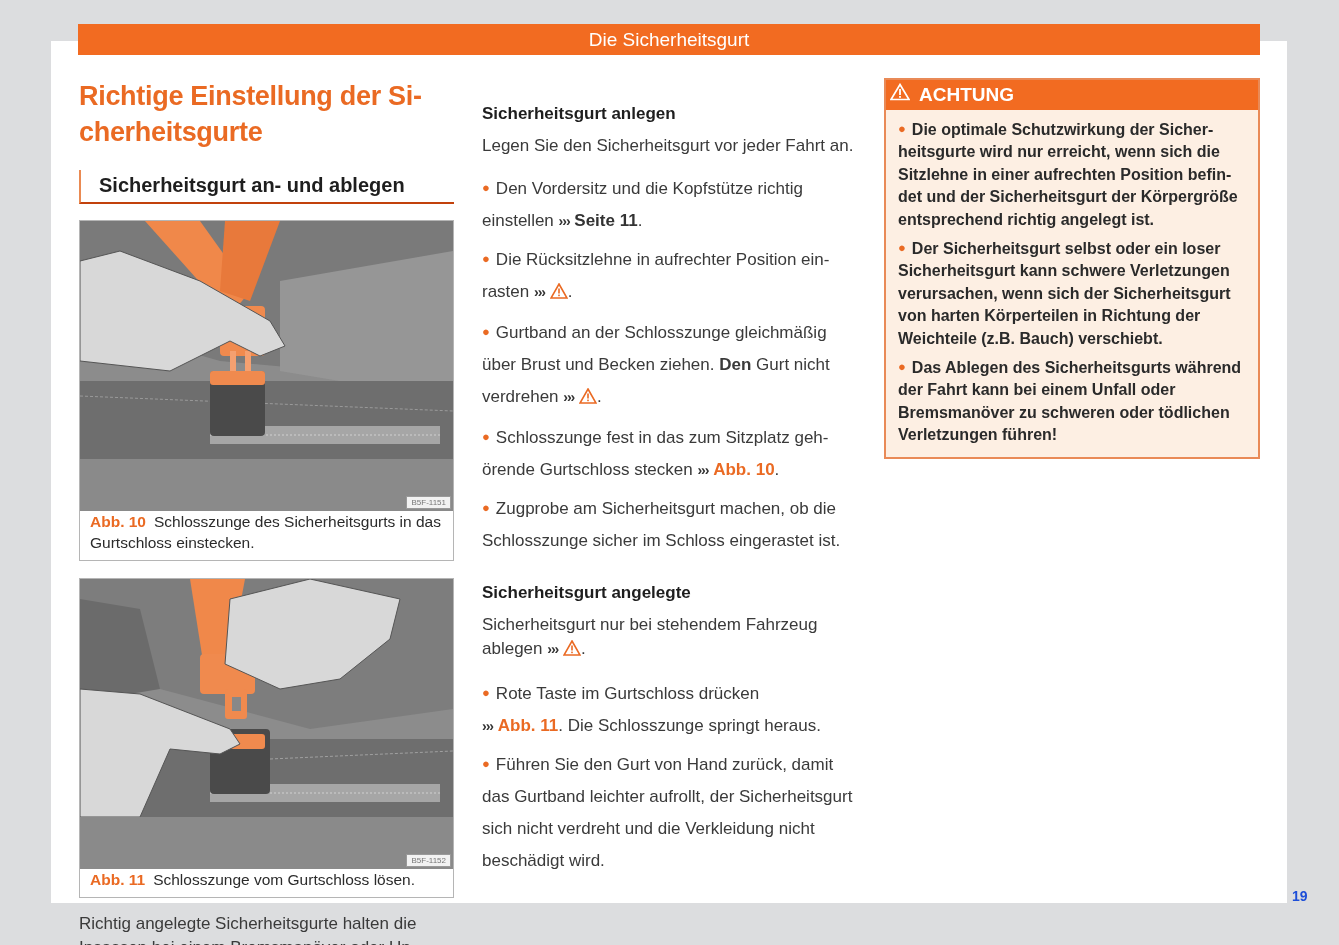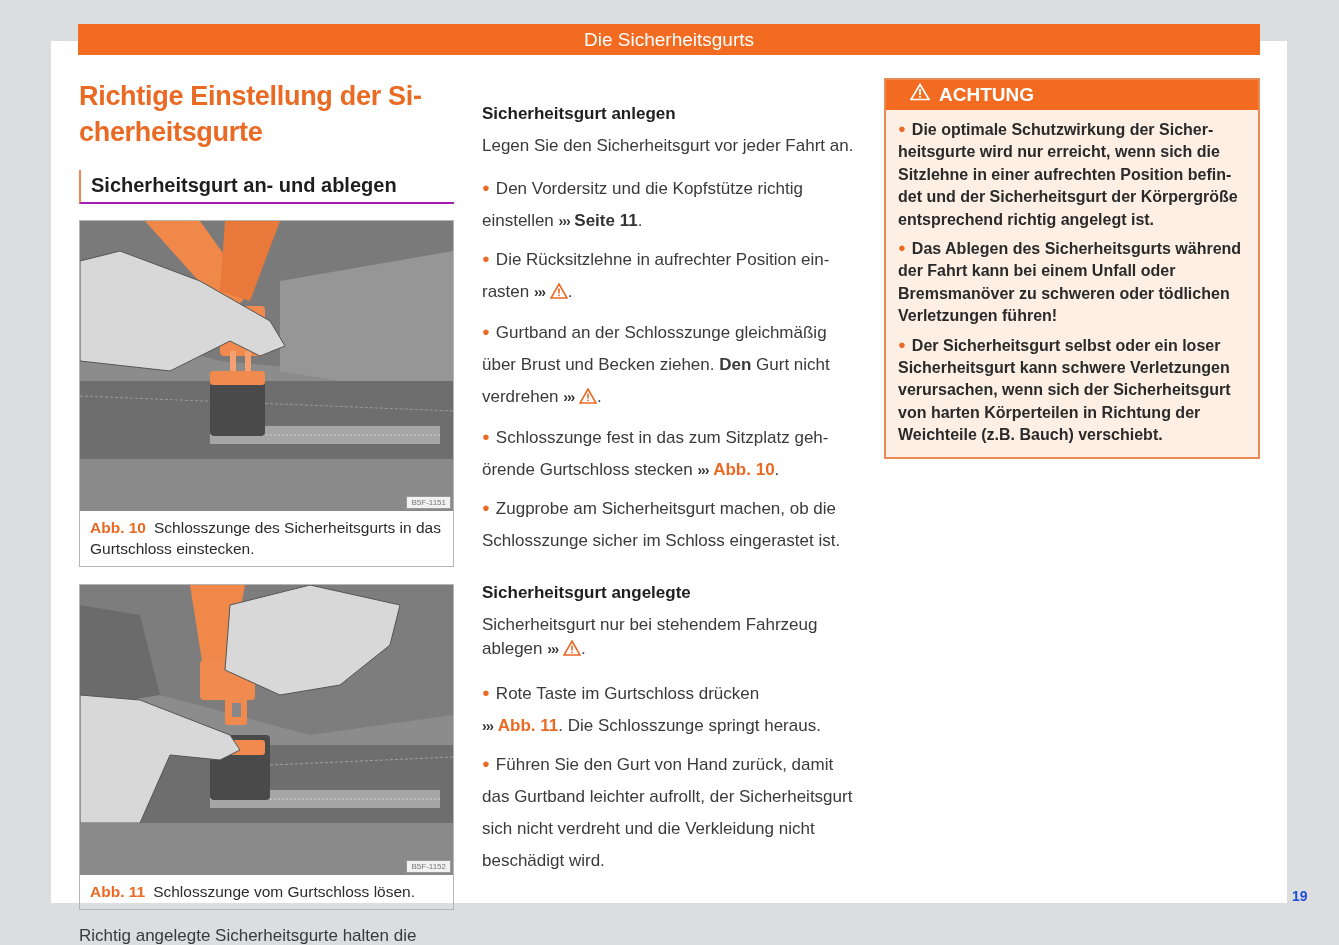--- a/index.html
+++ b/index.html
@@ -13,59 +13,59 @@
     color: #fff; font-size: 19px; text-align: center; line-height: 31px;
   }
   .page-number { position: absolute; left: 1292px; top: 888px; font-size: 14px; font-weight: bold; color: #1d4ed8; }
 
   .col1 { position: absolute; left: 79px; top: 78px; width: 375px; }
   .col2 { position: absolute; left: 482px; top: 78px; width: 378px; }
   .col3 { position: absolute; left: 884px; top: 78px; width: 376px; }
 
   .main-title { color: #ea6a23; font-size: 27px; font-weight: bold; line-height: 36px; margin: 0; letter-spacing: -0.3px; }
   .section-title {
-    margin-top: 20px; border-left: 2px solid #ea8a52; border-bottom: 2px solid #a21caf;
-    font-size: 20px; font-weight: bold; color: #1e1e1e; padding: 2px 0 4px 10px; line-height: 26px;
+    margin-top: 20px; border-left: 2px solid #ea8a52; border-bottom: 2px solid #c2410c;
+    font-size: 20px; font-weight: bold; color: #1e1e1e; padding: 2px 0 4px 18px; line-height: 26px;
   }
 
   .figure { border: 1px solid #b5b5b5; margin-top: 16px; width: 373px; }
   .figure + .figure { margin-top: 17px; }
   .fig-img { position: relative; width: 373px; height: 290px; background: #8a8a8a; overflow: hidden; }
   .fig-img svg { display: block; }
   .fig-code {
     position: absolute; right: 2px; bottom: 2px; background: #f2f2f2; color: #777; font-size: 8px;
     padding: 1px 4px; border: 1px solid #999;
   }
-  .fig-caption { padding: 6px 10px 7px 10px; font-size: 15.5px; line-height: 21px; color: #2b2b2b; }
+  .fig-caption { padding: 0 10px 7px 10px; font-size: 15.5px; line-height: 21px; color: #2b2b2b; }
   .fig-label { color: #ea6a23; font-weight: bold; margin-right: 8px; }
 
   .body-text { font-size: 17px; line-height: 24px; color: #3a3a3a; margin: 0; }
   .col1 .body-text { margin-top: 14px; }
   .subhead { font-size: 17px; font-weight: bold; color: #1e1e1e; margin: 24px 0 8px 0; line-height: 24px; }
   .list { margin: 14px 0 0 0; padding: 0; list-style: none; }
   .list li { font-size: 17px; line-height: 32px; margin-bottom: 6px; color: #3a3a3a; }
   .bullet { color: #ea6a23; font-size: 13px; margin-right: 6px; vertical-align: 2px; }
   .arrows { font-weight: bold; color: #333; letter-spacing: -1px; font-size: 14px; }
   .ref { color: #ea6a23; font-weight: bold; }
   .ref-dark { font-weight: bold; color: #333; }
   .warn-inline { display: inline-block; vertical-align: -2px; }
 
   .warning-box { border: 2px solid #e98a57; background: #fdefe3; }
   .warning-head {
     background: #f26b21; color: #fff; font-weight: bold; font-size: 19px; height: 30px; line-height: 30px;
-    padding-left: 24px; display: flex; align-items: center; gap: 9px;
+    padding-left: 4px; display: flex; align-items: center; gap: 9px;
   }
   .warning-body { padding: 8px 10px 4px 12px; }
   .warning-body p { margin: 0 0 6px 0; font-size: 16px; line-height: 22.4px; font-weight: bold; color: #2a2a2a; }
 </style>
 </head>
 <body>
 
 <div class="page"></div>
-<div class="header-bar">Die Sicherheitsgurts</div>
+<div class="header-bar">Die Sicherheitsgurt</div>
 
 <div class="col1">
   <h1 class="main-title">
     <span>Richtige Einstellung der Si-</span><br>
     <span>cherheitsgurte</span>
   </h1>
   <div class="section-title">Sicherheitsgurt an- und ablegen</div>
 
   <div class="figure">
     <div class="fig-img">
@@ -191,19 +191,19 @@
     <div class="warning-head">
       <span><svg width="20" height="18" viewBox="0 0 20 18">
             <path d="M10 1.5 L19 16.5 L1 16.5 Z" fill="none" stroke="#ffffff" stroke-width="1.7"></path>
             <rect x="9.1" y="6" width="1.8" height="6" fill="#fff"></rect>
             <rect x="9.1" y="13" width="1.8" height="1.8" fill="#fff"></rect>
           </svg></span>
       <span>ACHTUNG</span>
     </div>
     <div class="warning-body">
       <p><span class="bullet">●</span><span>Die optimale Schutzwirkung der Sicher­heitsgurte wird nur erreicht, wenn sich die Sitzlehne in einer aufrechten Position befin­det und der Sicherheitsgurt der Körpergrö­ße entsprechend richtig angelegt ist.</span></p>
+      <p><span class="bullet">●</span><span>Der Sicherheitsgurt selbst oder ein loser Sicherheitsgurt kann schwere Verletzungen verursachen, wenn sich der Sicherheitsgurt von harten Körperteilen in Richtung der Weichteile (z.B. Bauch) verschiebt.</span></p>
       <p><span class="bullet">●</span><span>Das Ablegen des Sicherheitsgurts wäh­rend der Fahrt kann bei einem Unfall oder Bremsmanöver zu schweren oder tödlichen Verletzungen führen!</span></p>
-      <p><span class="bullet">●</span><span>Der Sicherheitsgurt selbst oder ein loser Sicherheitsgurt kann schwere Verletzungen verursachen, wenn sich der Sicherheitsgurt von harten Körperteilen in Richtung der Weichteile (z.B. Bauch) verschiebt.</span></p>
     </div>
   </div>
 </div>
 
 <div class="page-number">19</div>
 
 </body></html>

